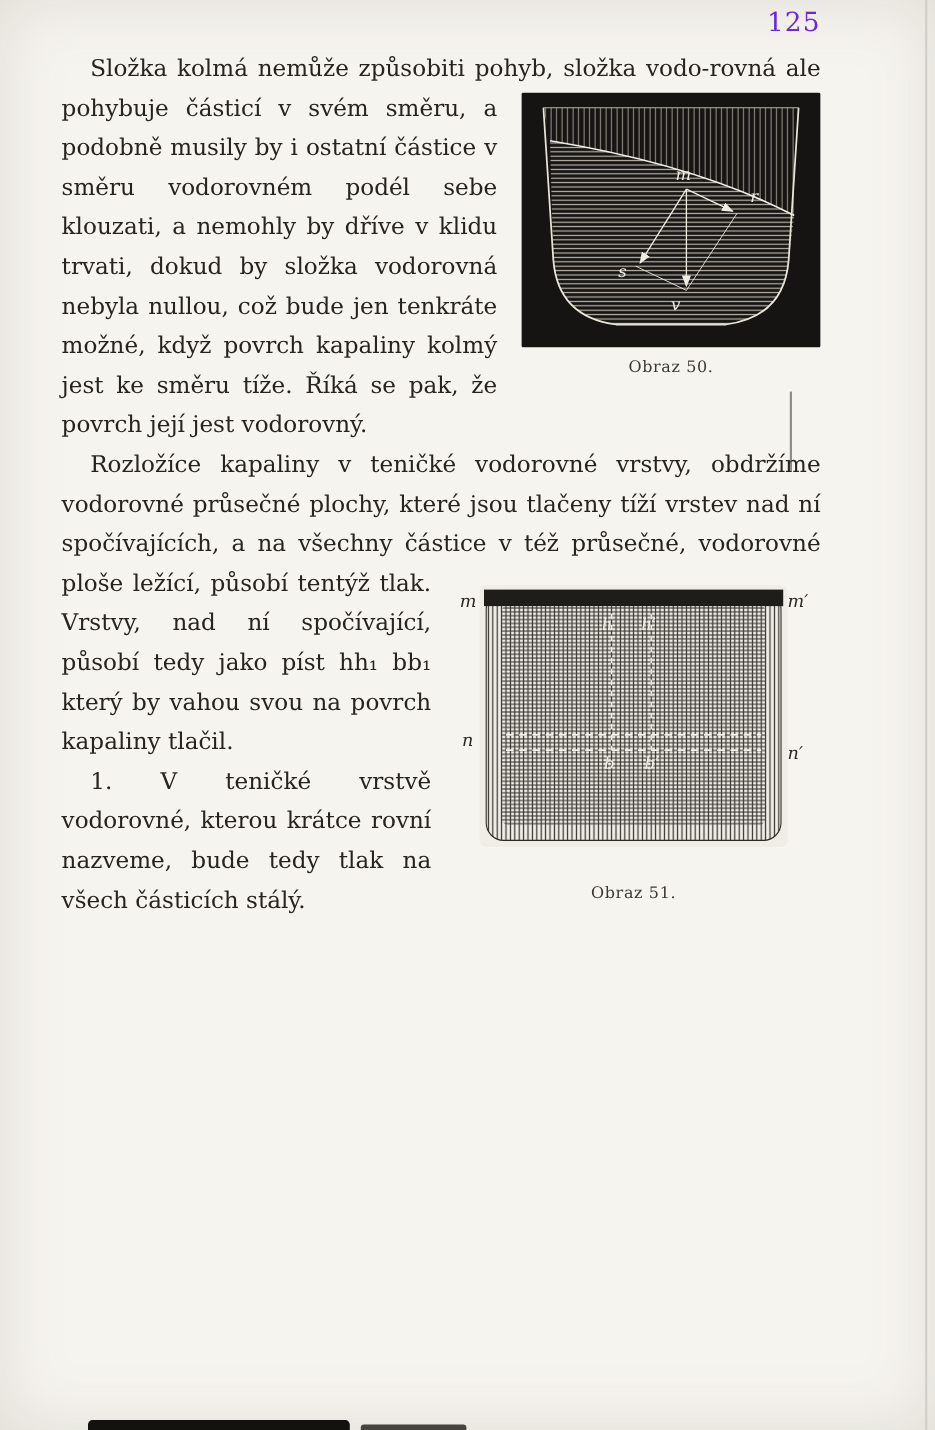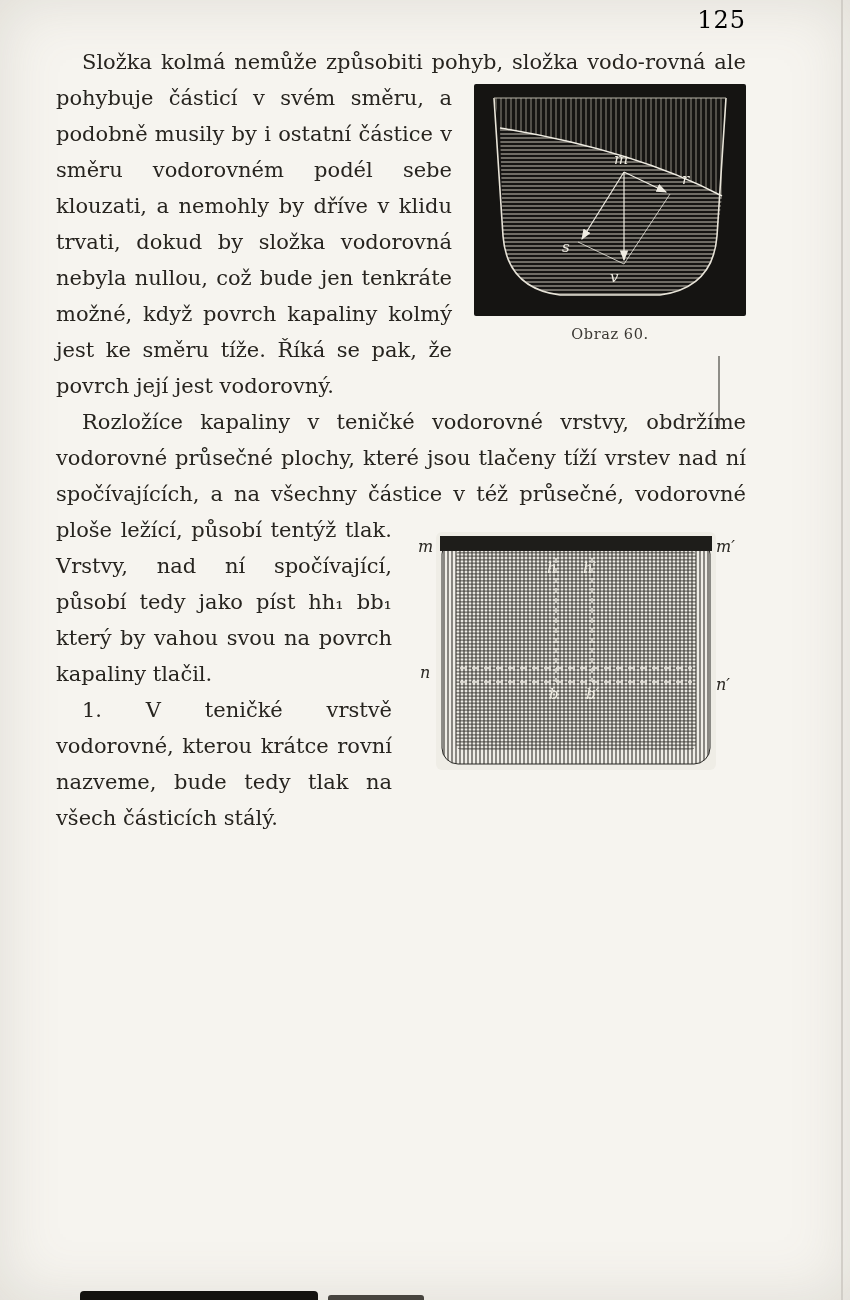--- a/index.html
+++ b/index.html
@@ -16,21 +16,21 @@
     font-family: "DejaVu Serif", "Liberation Serif", serif;
     color: #27241f;
     box-shadow: inset 0 0 60px rgba(120,115,100,0.18);
   }
   .page-number {
     position: absolute;
     top: 6px;
     right: 104px;
     font-size: 24px;
     letter-spacing: 1px;
-    color: #000000;
+    color: #6d28d9;
   }
   .text-block {
     position: absolute;
     top: 44px;
     left: 56px;
     width: 690px;
     font-size: 21px;
     line-height: 36px;
     text-align: justify;
   }
@@ -143,21 +143,21 @@
           <path d="M150,88 L108,155" marker-end="url(#arrow50)"></path>
           <path d="M150,88 L192,108" marker-end="url(#arrow50)"></path>
           <path d="M104,158 L150,180" stroke-width="0.8"></path>
           <path d="M196,110 L150,180" stroke-width="0.8"></path>
         </g>
         <text x="140" y="80" class="fig-label-light">m</text>
         <text x="208" y="100" class="fig-label-light">r</text>
         <text x="88" y="168" class="fig-label-light">s</text>
         <text x="136" y="198" class="fig-label-light">v</text>
       </svg>
-          <span class="fig-caption">Obraz 60.</span>
+          <span class="fig-caption">Obraz 50.</span>
         </span><span>rovná ale pohybuje částicí v svém směru, a podobně musily by i ostatní částice v směru vodorovném podél sebe klouzati, a nemohly by dříve v klidu trvati, dokud by složka vodorovná nebyla nullou, což bude jen tenkráte možné, když povrch kapaliny kolmý jest ke směru tíže. Říká se pak, že povrch její jest vodorovný.</span></p>
 
 
     <p><span>Rozložíce kapaliny v teničké vodorovné vrstvy, obdržíme vodorovné průsečné plochy, které jsou tlačeny tíží vrstev nad ní spočívajících, a na všechny částice v též</span>
       <span class="fig-float-51">
           <svg width="340" height="278" viewBox="0 0 340 278" xmlns="http://www.w3.org/2000/svg">
         <defs>
           <pattern id="h51" width="3.5" height="3.5" patternUnits="userSpaceOnUse">
             <path d="M0 1.75 H3.5" stroke="#3a3832" stroke-width="1.0"></path>
           </pattern>
@@ -177,20 +177,21 @@
         </g>
         <text x="12" y="36" class="fig-label-dark">m</text>
         <text x="310" y="36" class="fig-label-dark">m′</text>
         <text x="14" y="162" class="fig-label-dark">n</text>
         <text x="310" y="174" class="fig-label-dark">n′</text>
         <text x="141" y="57" class="fig-label-light">h</text>
         <text x="177" y="57" class="fig-label-light">h′</text>
         <text x="143" y="183" class="fig-label-light">b</text>
         <text x="180" y="183" class="fig-label-light">b′</text>
       </svg>
+          <span class="fig-caption">Obraz 51.</span>
         </span>
       <span>průsečné, vodorovné ploše ležící, působí tentýž tlak. Vrstvy, nad ní spočívající, působí tedy jako píst hh₁ bb₁ který by vahou svou na povrch kapaliny tlačil.</span></p>
 
     <p><span>1. V teničké vrstvě vodorovné, kterou krátce rovní nazveme, bude tedy tlak na všech částicích stálý.</span></p>
 
 
 
   </div>
 
   <div class="right-edge-shadow"></div>

